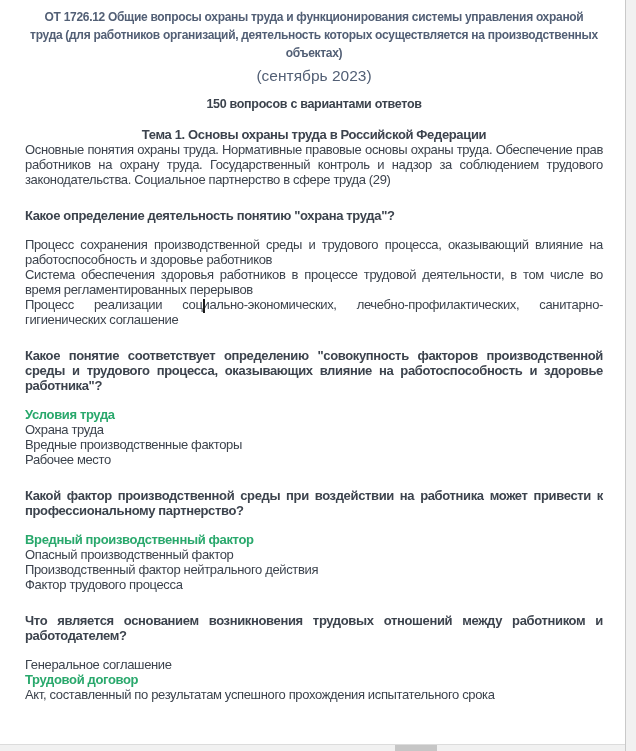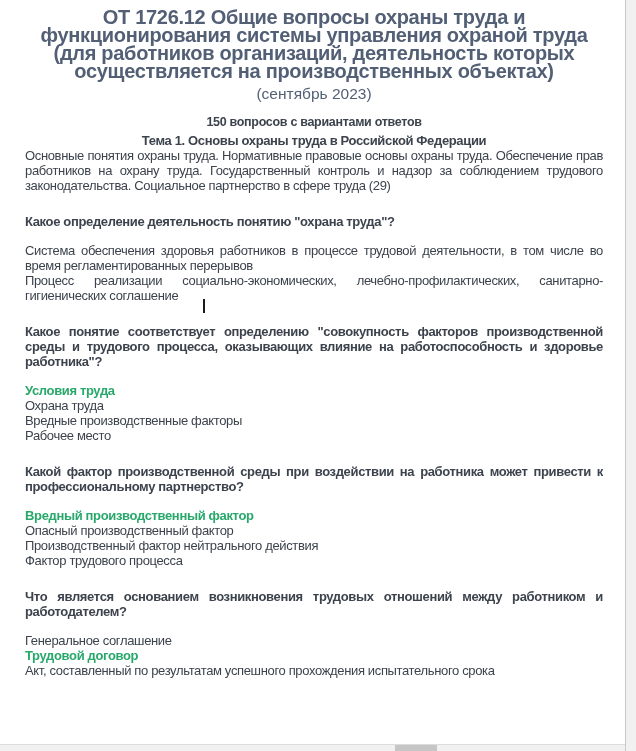--- a/index.html
+++ b/index.html
@@ -17,21 +17,21 @@
   .page{
     position:absolute;top:0;left:0;right:11px;bottom:7px;
     background:#fff;
     padding:8px 22px 0 25px;
     box-sizing:border-box;
     overflow:hidden;
   }
   .doc-title{
     color:var(--title-color);
     font-weight:bold;
-    font-size:20px;line-height:18px;
+    font-size:12px;line-height:18px;
     letter-spacing:-0.3px;
     text-align:center;
     margin:0 auto;
     max-width:568px;
   }
   .doc-subtitle{
     color:var(--title-color);
     font-weight:normal;
     font-size:15.5px;line-height:18px;
     text-align:center;
@@ -43,21 +43,21 @@
     font-size:12.5px;line-height:15px;
     letter-spacing:-0.3px;
     text-align:center;
     margin-top:12px;
   }
   .topic-heading{
     font-weight:bold;
     font-size:13px;line-height:15px;
     letter-spacing:-0.35px;
     text-align:center;
-    margin-top:3px;
+    margin-top:15px;
   }
   .topic-desc{
     font-size:13px;line-height:15px;
     letter-spacing:-0.35px;
     text-align:justify;
     margin:0;
   }
   .question{
     font-weight:bold;
     font-size:13px;line-height:15px;
@@ -109,20 +109,21 @@
   <div class="doc-subtitle">(сентябрь 2023)</div>
   <div class="doc-count">150 вопросов с вариантами ответов</div>
 
   <div class="topic-heading">Тема 1. Основы охраны труда в Российской Федерации</div>
   <p class="topic-desc">Основные понятия охраны труда. Нормативные правовые основы охраны труда. Обеспечение прав работников на охрану труда. Государственный контроль и надзор за соблюдением трудового законодательства. Социальное партнерство в сфере труда (29)</p>
 
   <div id="questions">
   <div class="question-block">
     <p class="question">Какое определение деятельность понятию "охрана труда"?</p>
     <div class="answers">
+          <p class="answer">Процесс сохранения производственной среды и трудового процесса, оказывающий влияние на работоспособность и здоровье работников</p>
           <p class="answer">Система обеспечения здоровья работников в процессе трудовой деятельности, в том числе во время регламентированных перерывов</p>
           <p class="answer">Процесс реализации социально-экономических, лечебно-профилактических, санитарно-гигиенических соглашение</p>
         </div>
   </div>
 
   <div class="question-block">
     <p class="question">Какое понятие соответствует определению "совокупность факторов производственной среды и трудового процесса, оказывающих влияние на работоспособность и здоровье работника"?</p>
     <div class="answers">
           <p class="answer correct">Условия труда</p>
           <p class="answer">Охрана труда</p>

